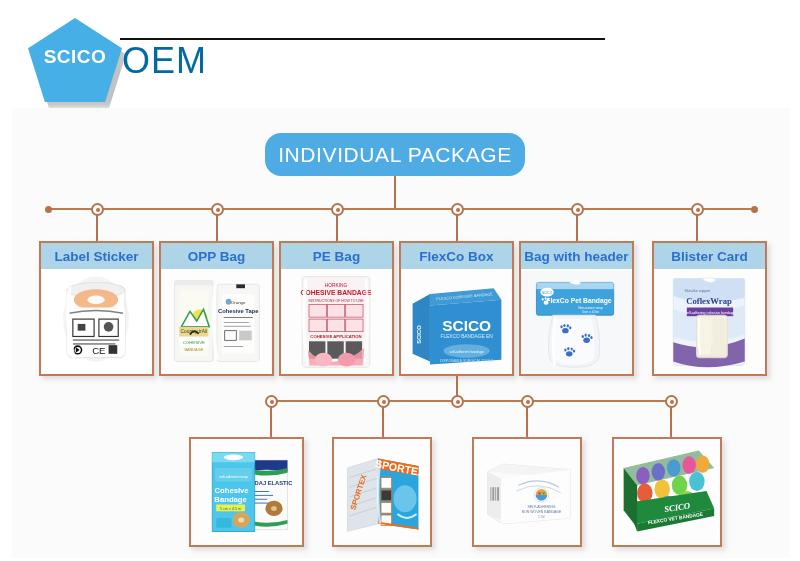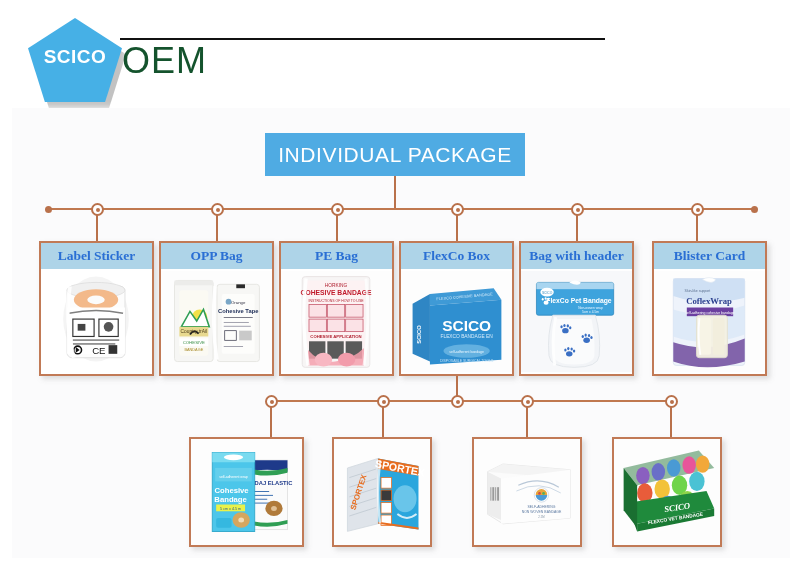--- a/index.html
+++ b/index.html
@@ -45,21 +45,21 @@
     font-family: "Liberation Sans", sans-serif;
   }
   .header-rule {
     position: absolute; left: 120px; top: 38px;
     width: 485px; height: 0;
     border-top: 2px solid #111111;
   }
   .header-title {
     position: absolute; left: 122px; top: 40px;
     font-size: 36px;
-    color: #14532d;
+    color: #0369a1;
     letter-spacing: 1px;
     font-family: "Liberation Sans", sans-serif;
   }
 
   
   #content {
     position: absolute; left: 12px; top: 108px;
     width: 778px; height: 450px;
     background: #fbfbfc;
   }
@@ -67,20 +67,21 @@
   
   #banner {
     position: absolute; left: 253px; top: 25px;
     width: 260px; height: 43px;
     background: #4fabe3;
     color: #ffffff;
     font-size: 21px;
     letter-spacing: 0.6px;
     display: flex; align-items: center; justify-content: center;
     font-family: "Liberation Sans", sans-serif;
+    border-radius: 16px;
   }
 
   
   .stem {
     position: absolute;
     width: 2px;
     background: #b9714b;
   }
   .rail {
     position: absolute;
@@ -122,21 +123,21 @@
   }
   .card-head {
     height: 26px;
     background: #aed4e8;
     color: #2a6fd4;
     font-size: 13.5px;
     font-weight: bold;
     display: flex; align-items: center; justify-content: center;
     white-space: nowrap;
     overflow: hidden;
-    font-family: Liberation Serif, serif;
+    font-family: Liberation Sans, sans-serif;
   }
   .card-body {
     position: relative;
     width: 100%;
     background: #ffffff;
     overflow: hidden;
   }
   .r1 .card-body { height: 105px; }
   .r2 { background: #ffffff; }
   .r2 .card-body { height: 100%; }

